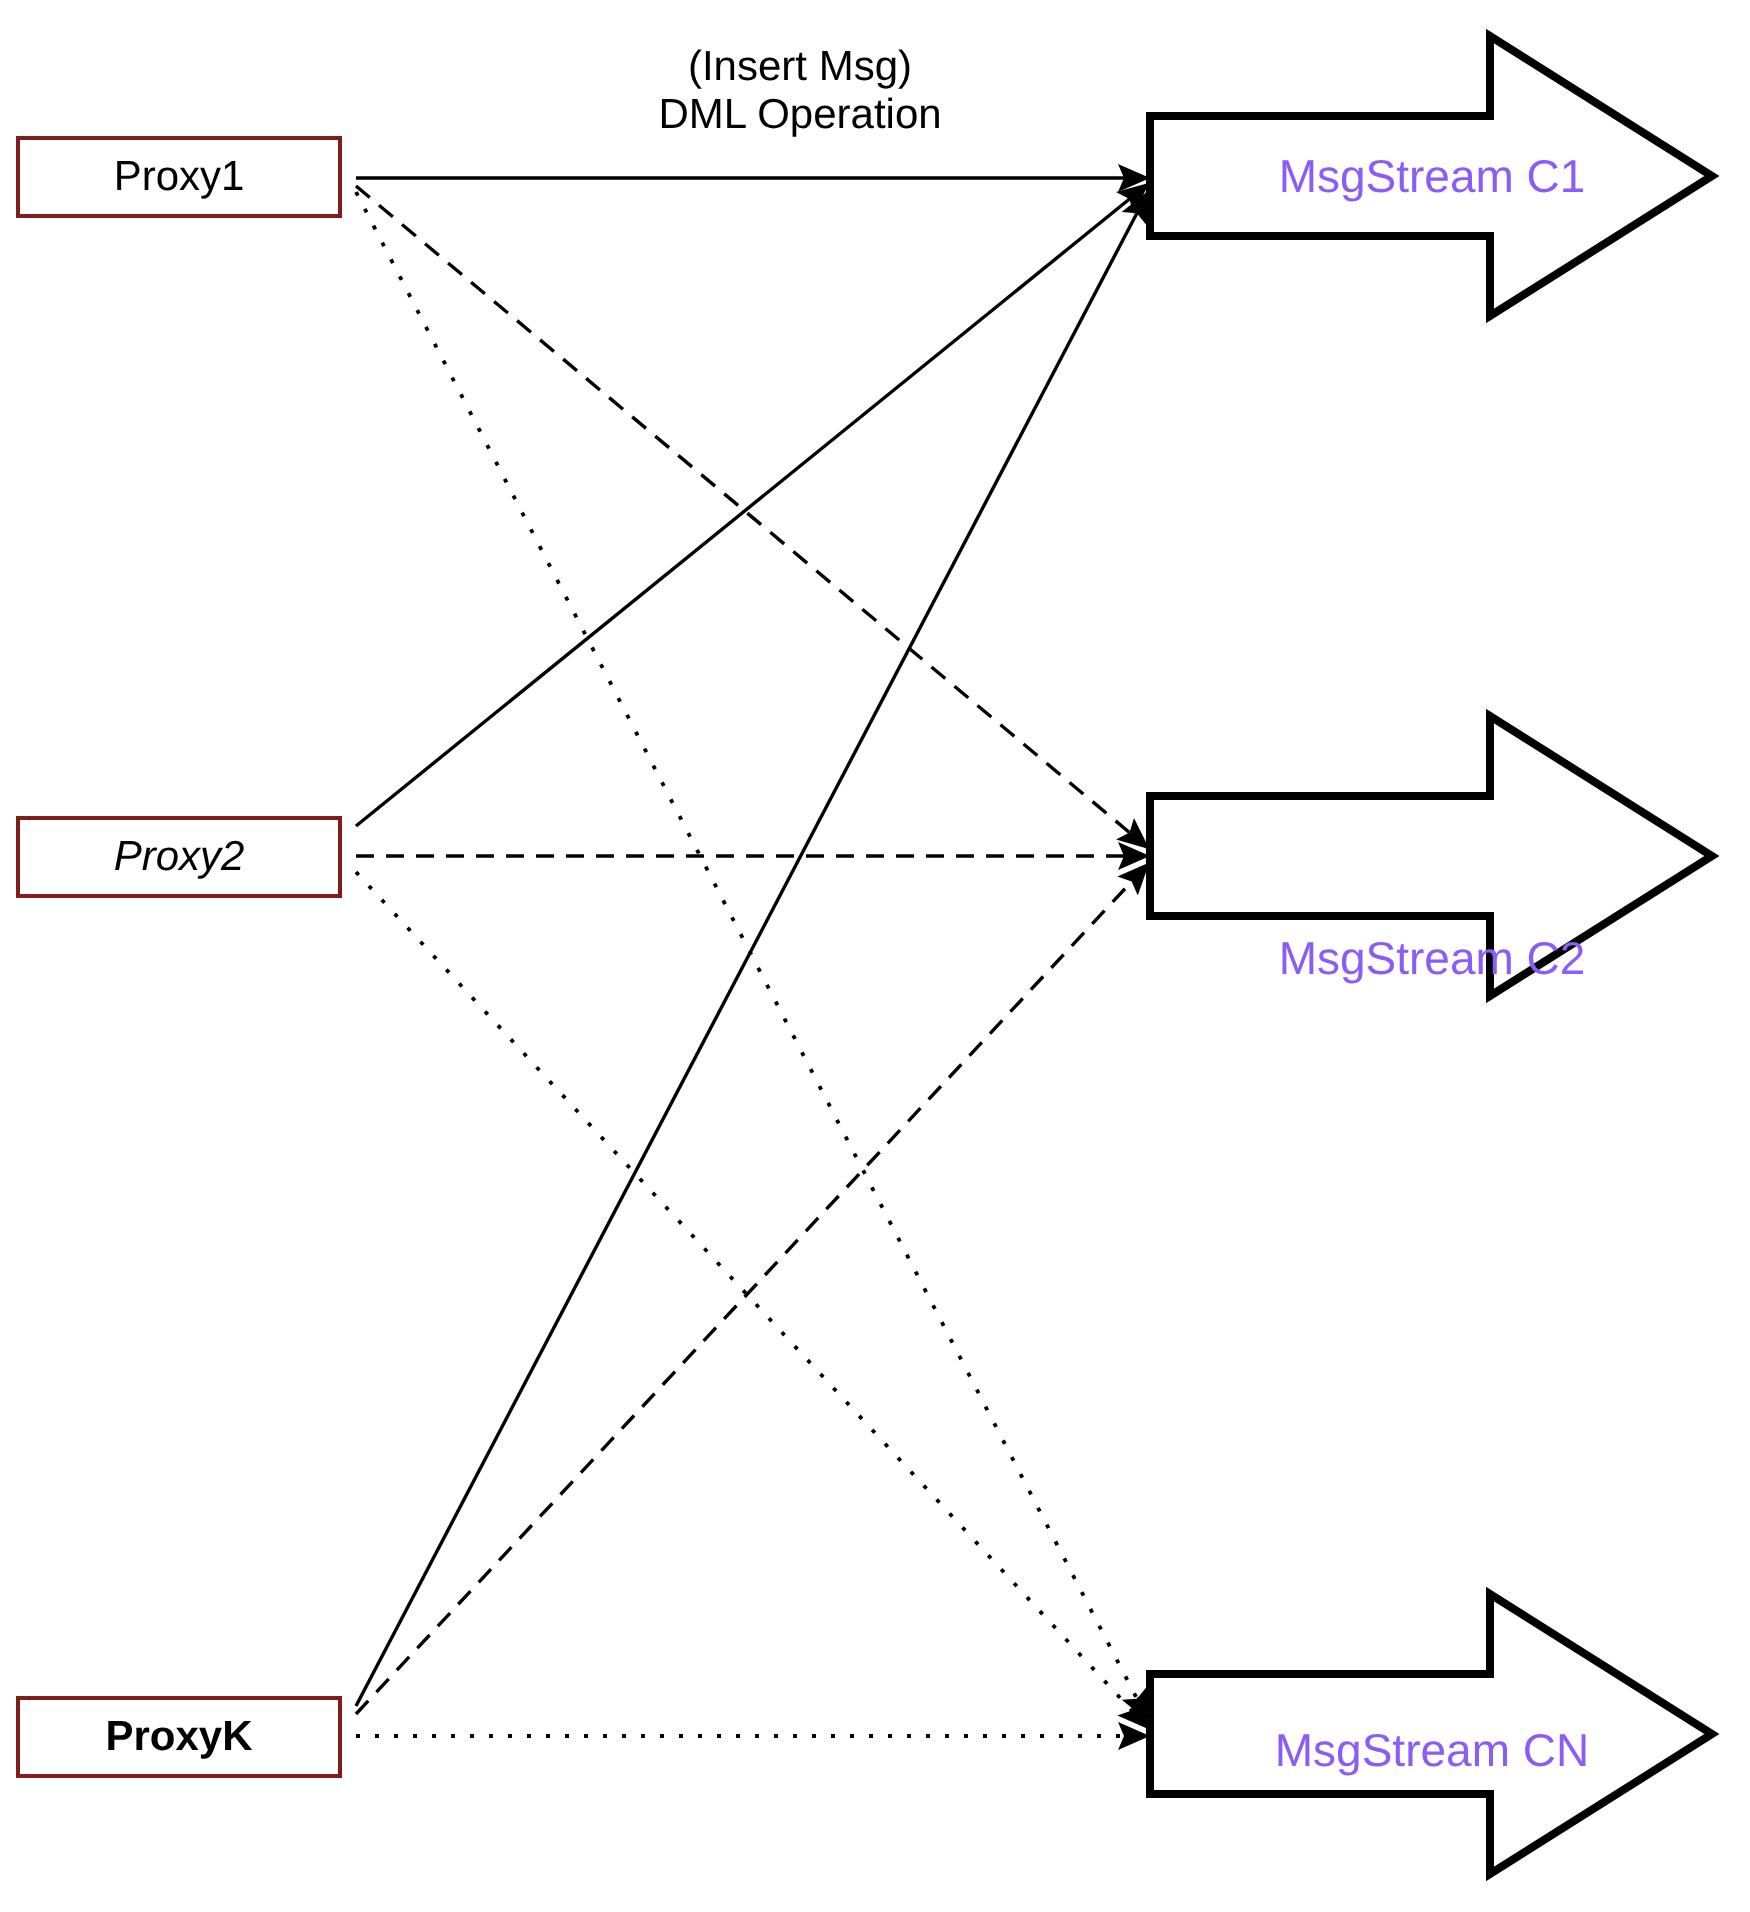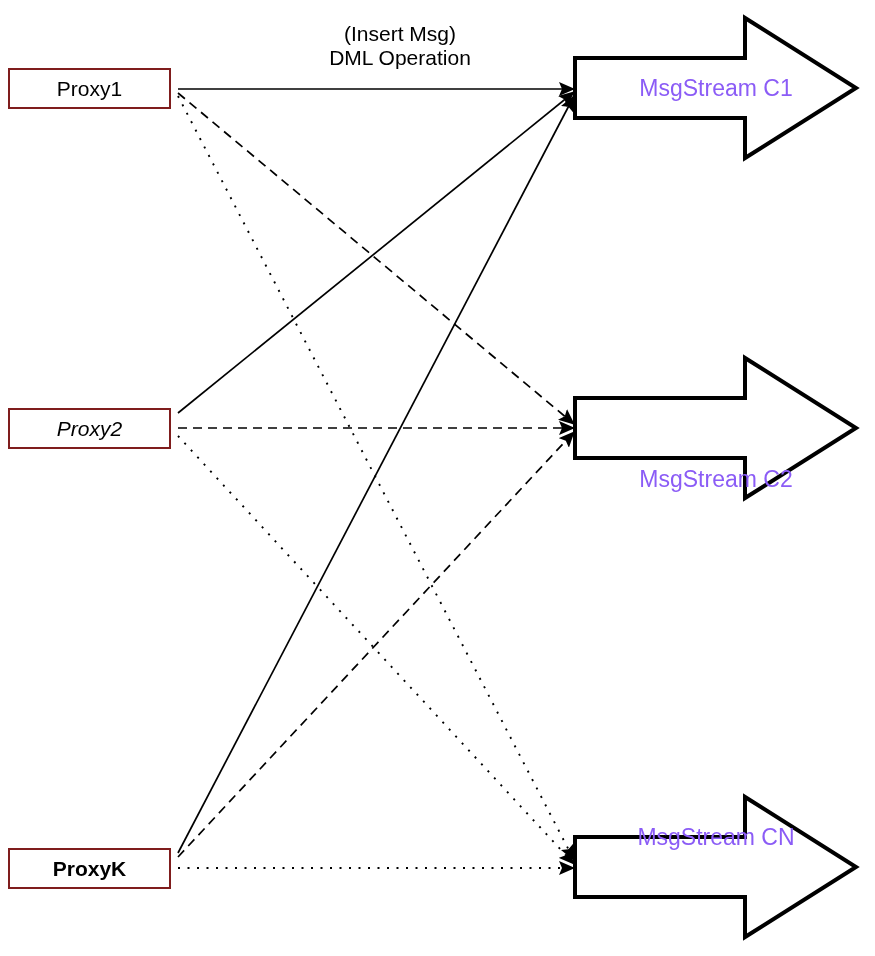--- a/index.html
+++ b/index.html
@@ -55,21 +55,21 @@
     justify-content: center;
     font-size: 21px;
     color: #000000;
   }
   .proxy-box.p1 { top: 68px; }
   .proxy-box.p2 { top: 408px; font-style: italic; }
   .proxy-box.pk { top: 848px; font-weight: bold; }
   .stream-label { left: 575px; width: 282px; height: 40px; }
   .stream-label.s1 { top: 68px; }
   .stream-label.s2 { top: 424px; margin-top: 35px; }
-  .stream-label.sn { top: 817px; }
+  .stream-label.sn { top: 855px; }
   .dml-label {
     position: absolute;
     left: 250px;
     top: 22px;
     width: 300px;
     text-align: center;
     font-size: 21px;
     line-height: 24px;
     color: #000000;
   }

